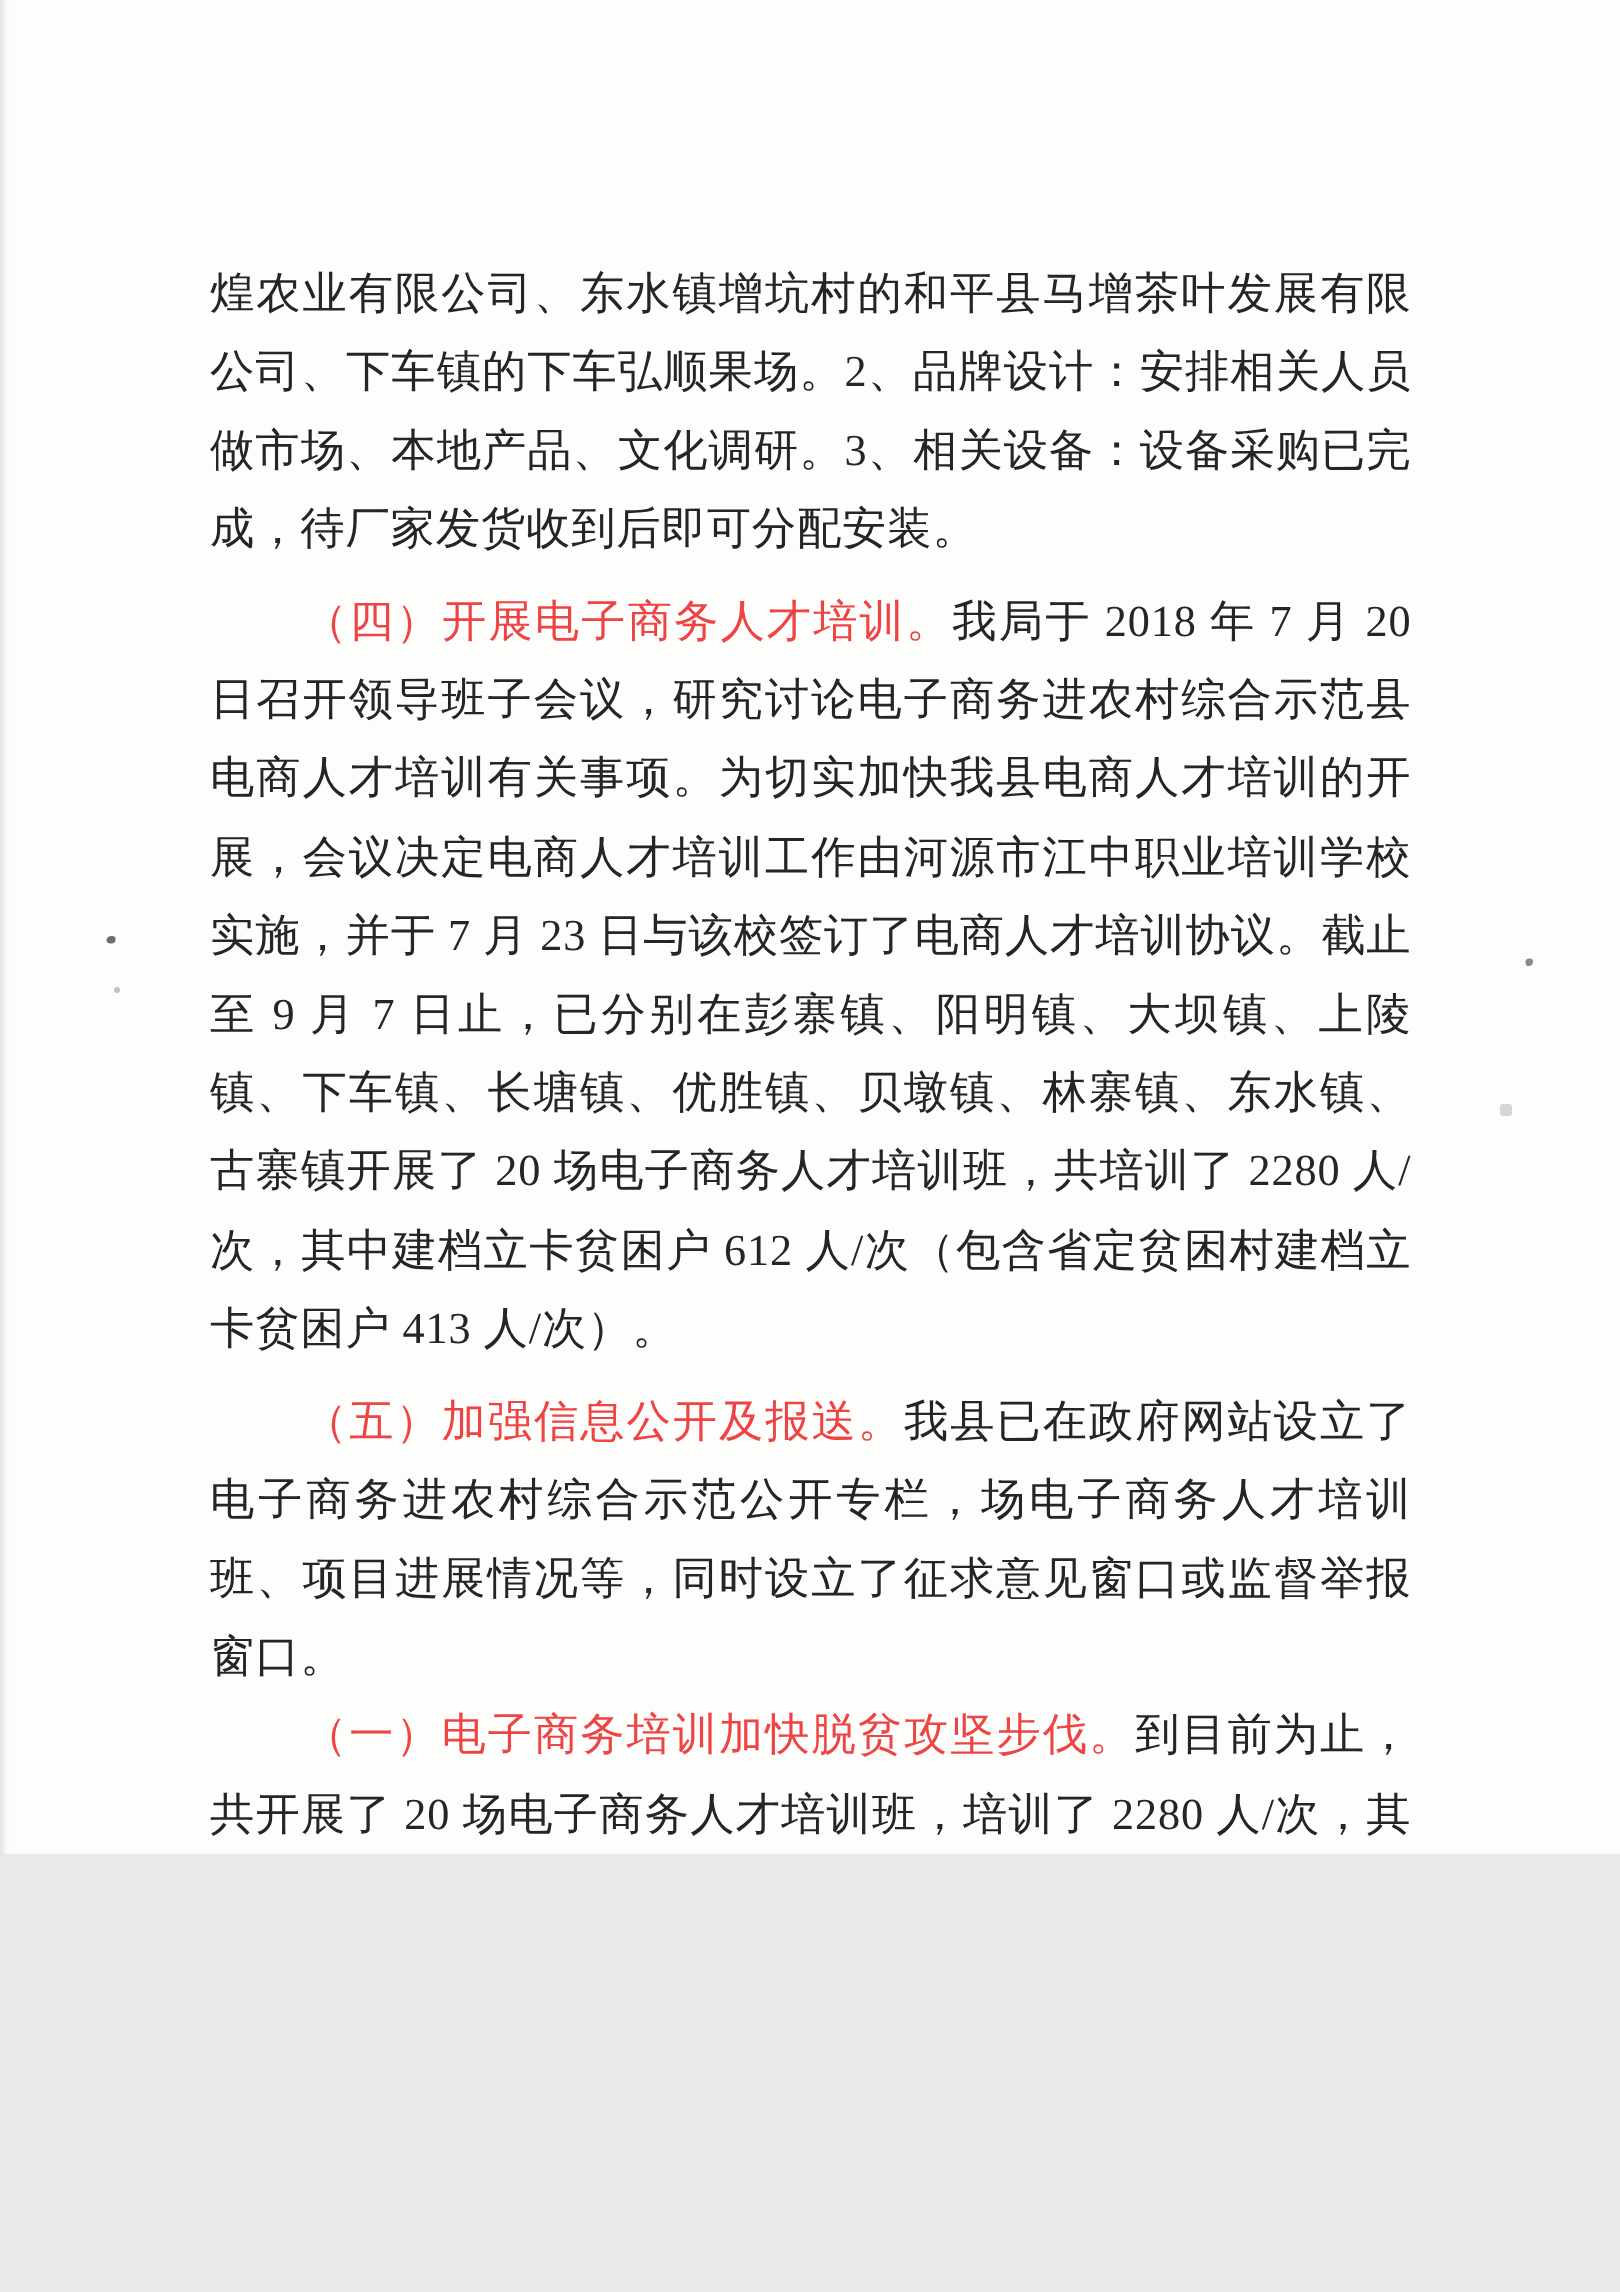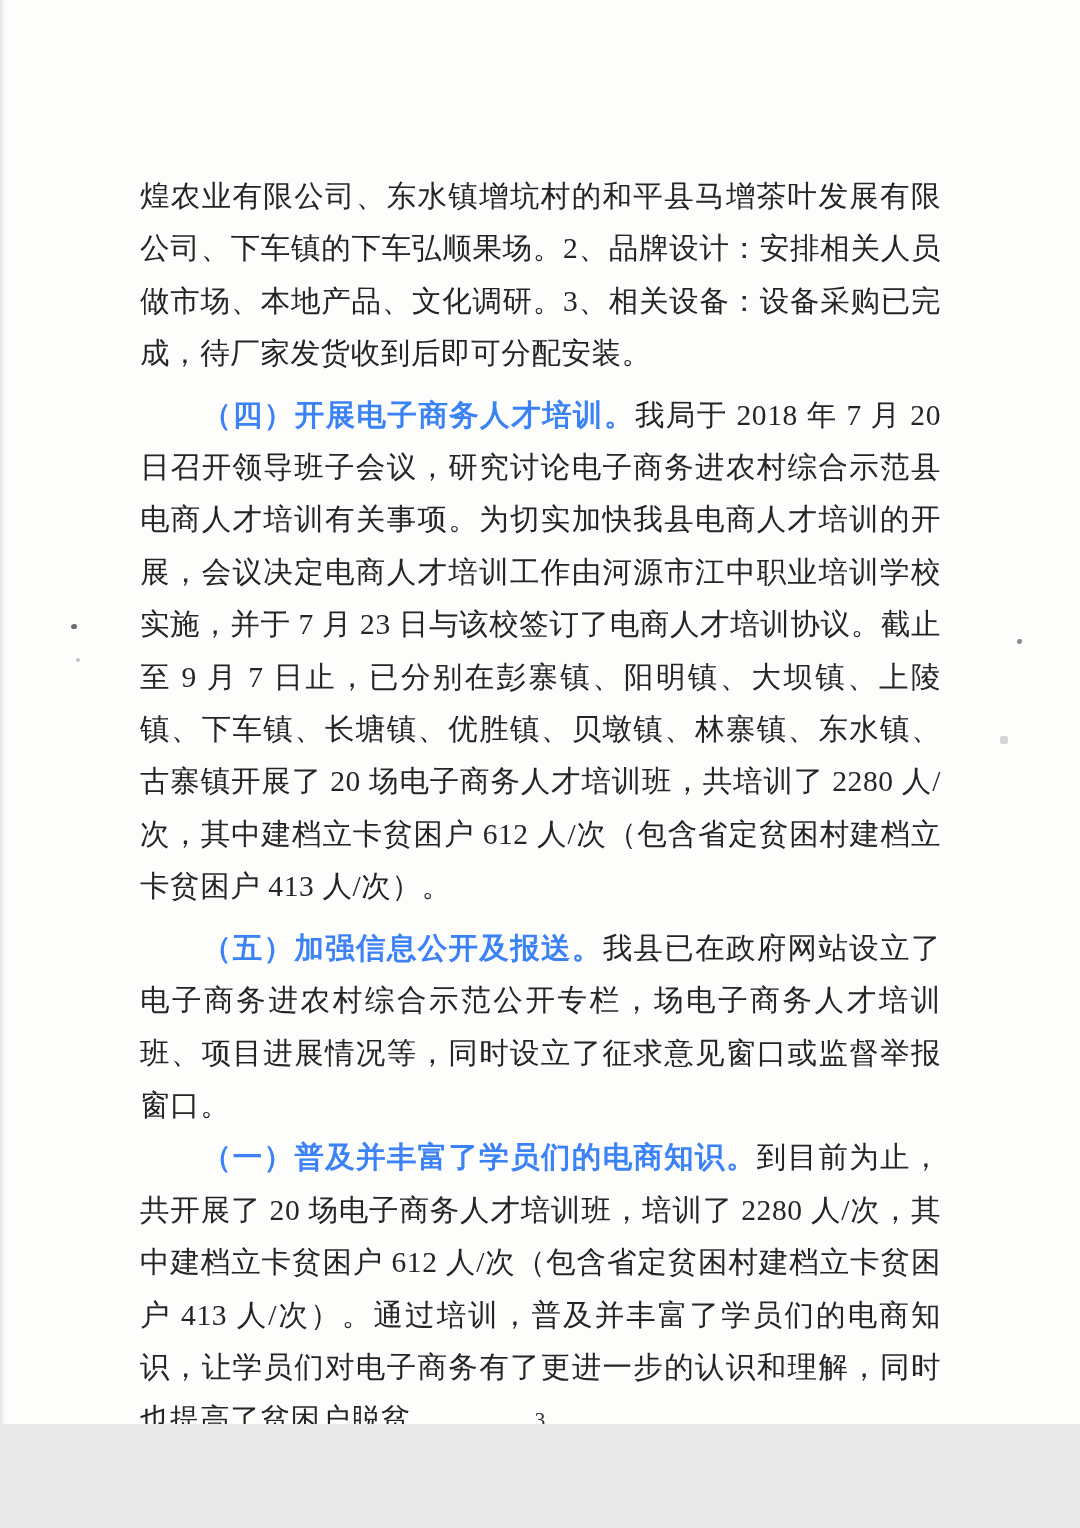--- a/index.html
+++ b/index.html
@@ -3,21 +3,21 @@
 <meta charset="utf-8">
 <style>
   html, body {
     margin: 0;
     padding: 0;
     background: #e9e9e9;
   }
   .page {
     position: relative;
     width: 1080px;
-    height: 1424px;
+    height: 1236px;
     margin: 0 auto;
     background: #fdfdfc;
     overflow: hidden;
     font-family: "Liberation Serif", "DejaVu Serif", serif;
     color: #252525;
   }
   
   .edge-shade {
     position: absolute;
     left: 0;
@@ -38,22 +38,22 @@
     letter-spacing: 0.6px;
   }
   .para {
     margin: 0;
     padding: 0;
   }
   .para.indent { text-indent: 2.1em; }
   .para.spaced { margin-top: 9px; }
   .run { font-weight: normal; }
   .run.bold {
-    font-weight: bold;
-    color: #3b82f6;
+    font-weight: normal;
+    color: #ef4444;
   }
   .para.heading .run.bold {
     font-family: "Liberation Sans", "DejaVu Sans", sans-serif;
     font-size: 30.5px;
     letter-spacing: 1.5px;
   }
   .pagenum {
     position: absolute;
     left: 0;
     top: 1408px;
@@ -101,21 +101,21 @@
 
   <main class="doc">
 
     <p class="para"><span class="run">煌农业有限公司、东水镇增坑村的和平县马增茶叶发展有限公司、下车镇的下车弘顺果场。2、品牌设计：安排相关人员做市场、本地产品、文化调研。3、相关设备：设备采购已完成，待厂家发货收到后即可分配安装。</span></p>
 
     <p class="para indent spaced"><span class="run bold">（四）开展电子商务人才培训。</span><span class="run">我局于 2018 年 7 月 20 日召开领导班子会议，研究讨论电子商务进农村综合示范县电商人才培训有关事项。为切实加快我县电商人才培训的开展，会议决定电商人才培训工作由河源市江中职业培训学校实施，并于 7 月 23 日与该校签订了电商人才培训协议。截止至 9 月 7 日止，已分别在彭寨镇、阳明镇、大坝镇、上陵镇、下车镇、长塘镇、优胜镇、贝墩镇、林寨镇、东水镇、古寨镇开展了 20 场电子商务人才培训班，共培训了 2280 人/次，其中建档立卡贫困户 612 人/次（包含省定贫困村建档立卡贫困户 413 人/次）。</span></p>
 
     <p class="para indent spaced"><span class="run bold">（五）加强信息公开及报送。</span><span class="run">我县已在政府网站设立了电子商务进农村综合示范公开专栏，场电子商务人才培训班、项目进展情况等，同时设立了征求意见窗口或监督举报窗口。</span></p>
 
 
-    <p class="para indent"><span class="run bold">（一）普及并丰富了学员们的电商知识。</span><span class="run">到目前为止，共开展了 20 场电子商务人才培训班，培训了 2280 人/次，其中建档立卡贫困户 612 人/次（包含省定贫困村建档立卡贫困户 413 人/次）。通过培训，普及并丰富了学员们的电商知识，让学员们对电子商务有了更进一步的认识和理解，同时也提高了贫困户脱贫</span></p>
+    <p class="para indent"><span class="run bold">（一）电子商务培训加快脱贫攻坚步伐。</span><span class="run">到目前为止，共开展了 20 场电子商务人才培训班，培训了 2280 人/次，其中建档立卡贫困户 612 人/次（包含省定贫困村建档立卡贫困户 413 人/次）。通过培训，普及并丰富了学员们的电商知识，让学员们对电子商务有了更进一步的认识和理解，同时也提高了贫困户脱贫</span></p>
 
   </main>
 
   <footer class="pagenum">3</footer>
 
   <div class="artifact dot-a"></div>
   <div class="artifact dot-b"></div>
   <div class="artifact dot-c"></div>
   <div class="artifact dot-d"></div>
 </div>

